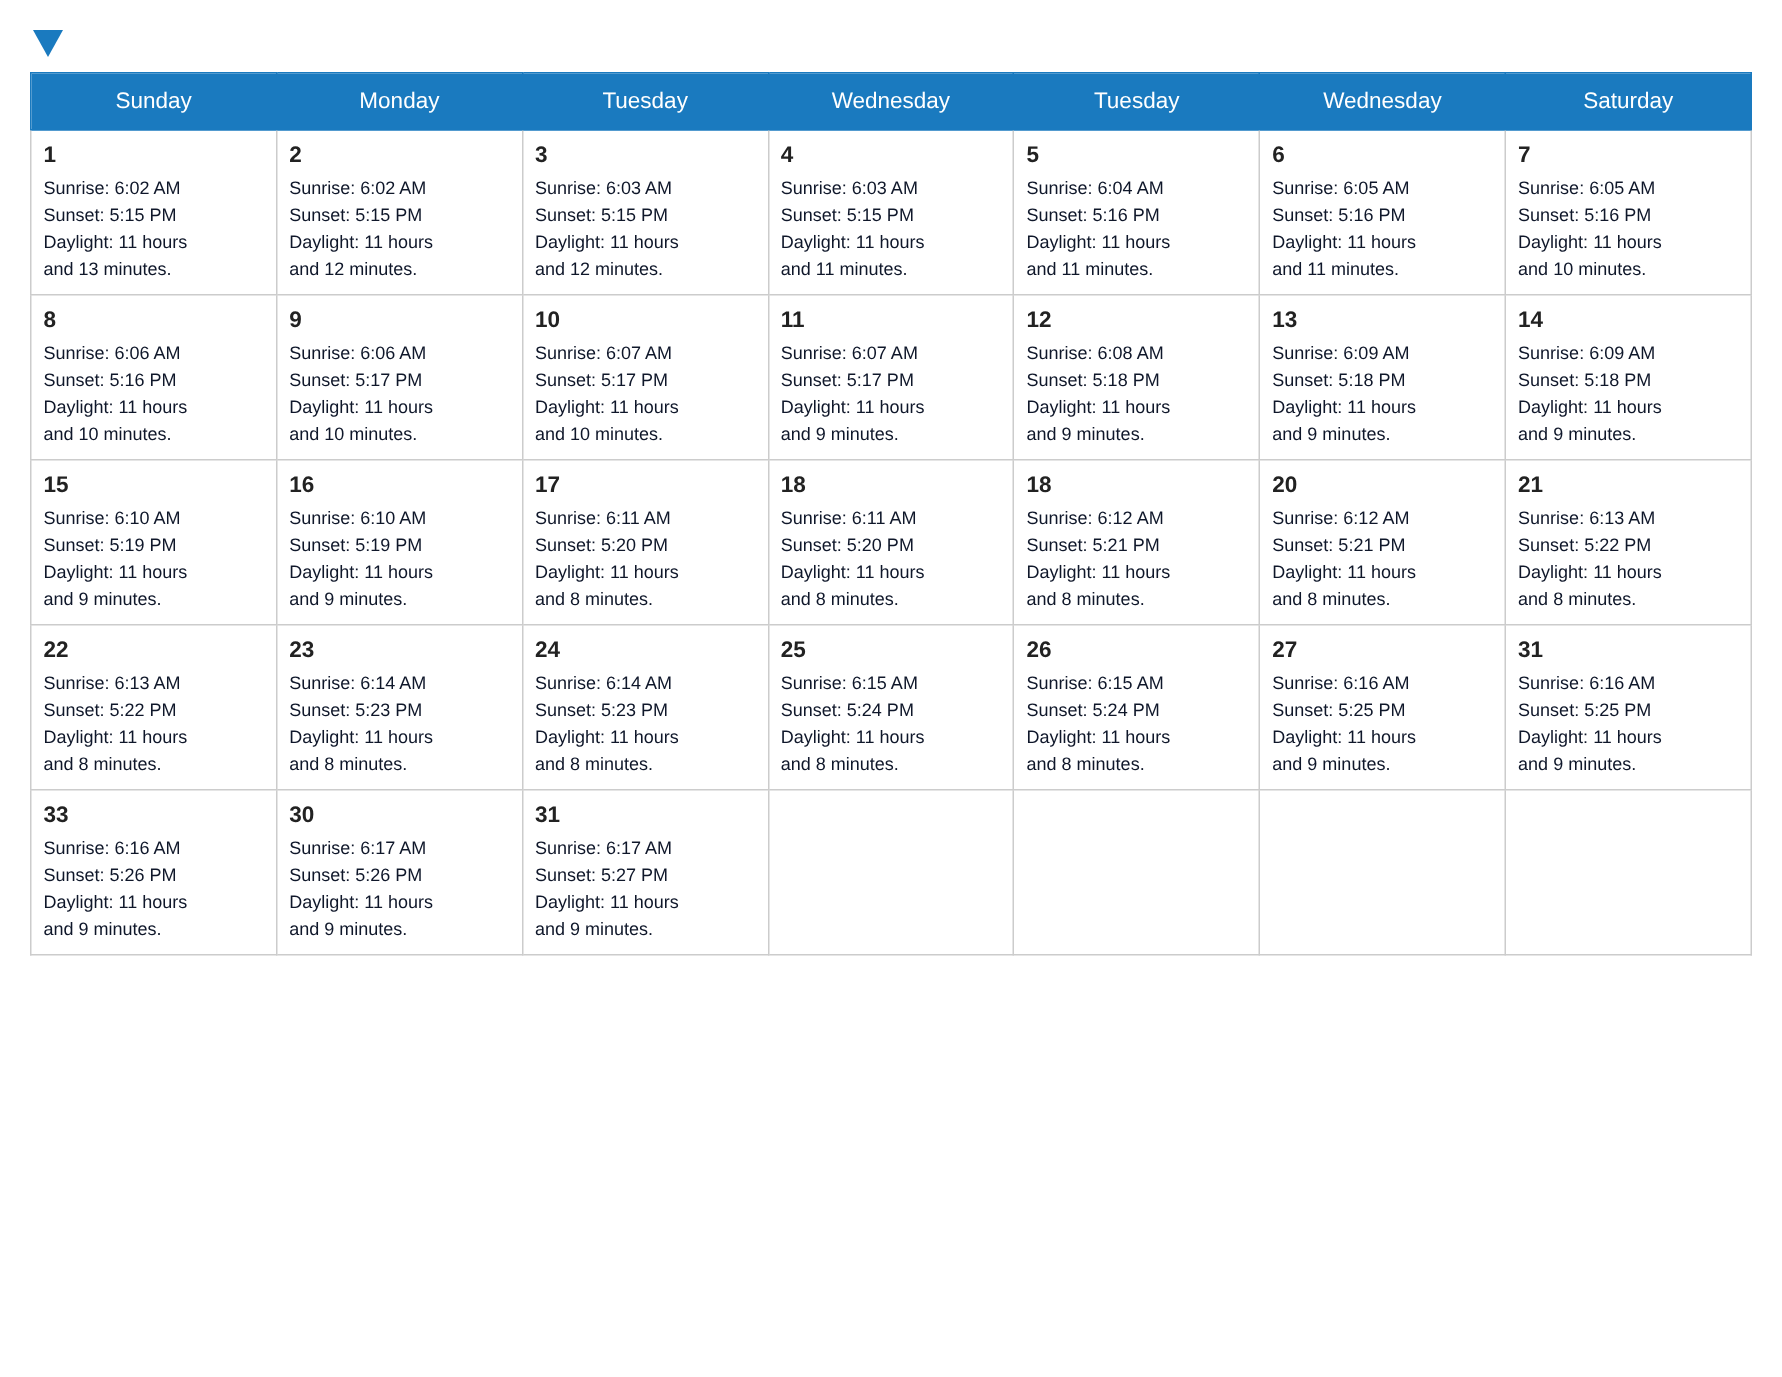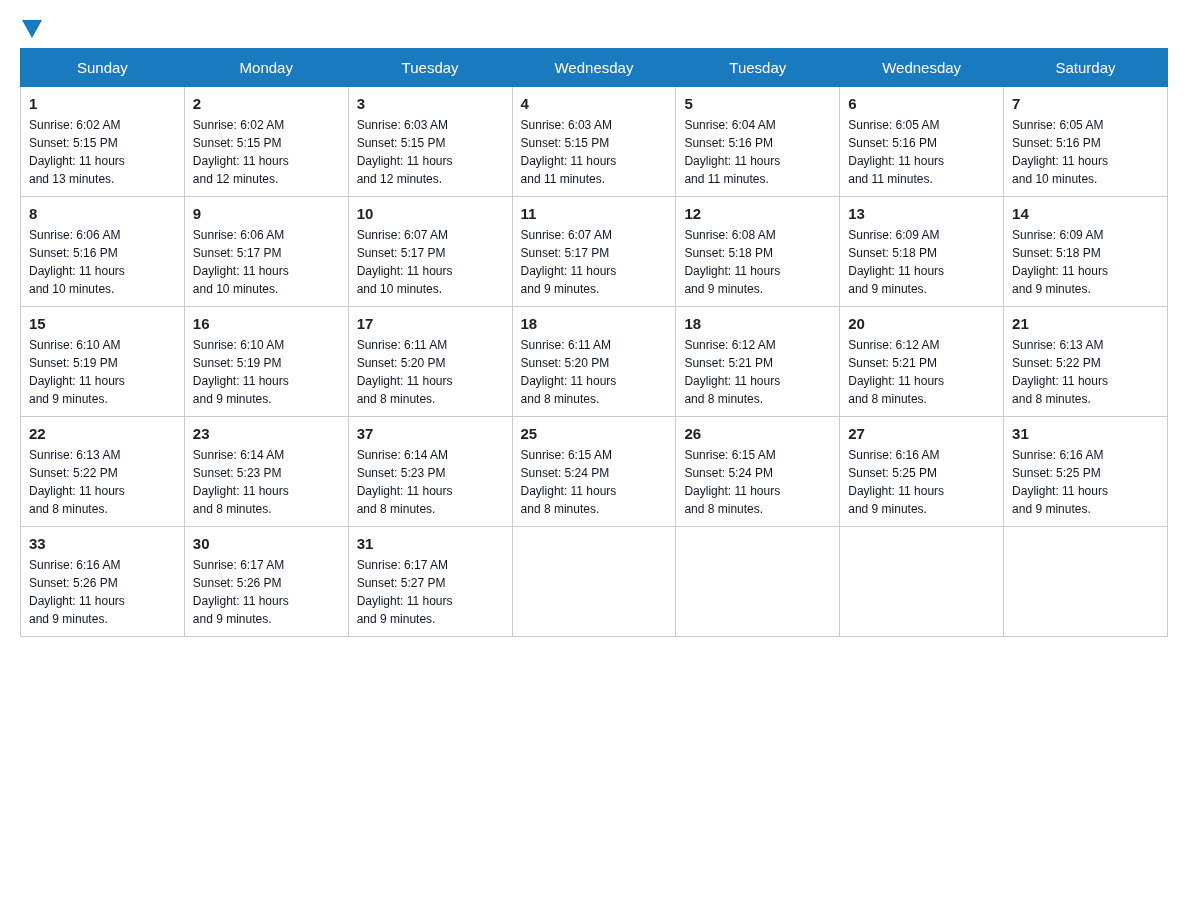--- a/index.html
+++ b/index.html
@@ -220,21 +220,21 @@
       <tr>
         <td>
           <span class="day-number">22</span>
           <div class="day-info">Sunrise: 6:13 AM<br>Sunset: 5:22 PM<br>Daylight: 11 hours<br>and 8 minutes.</div>
         </td>
         <td>
           <span class="day-number">23</span>
           <div class="day-info">Sunrise: 6:14 AM<br>Sunset: 5:23 PM<br>Daylight: 11 hours<br>and 8 minutes.</div>
         </td>
         <td>
-          <span class="day-number">37</span>
+          <span class="day-number">24</span>
           <div class="day-info">Sunrise: 6:14 AM<br>Sunset: 5:23 PM<br>Daylight: 11 hours<br>and 8 minutes.</div>
         </td>
         <td>
           <span class="day-number">25</span>
           <div class="day-info">Sunrise: 6:15 AM<br>Sunset: 5:24 PM<br>Daylight: 11 hours<br>and 8 minutes.</div>
         </td>
         <td>
           <span class="day-number">26</span>
           <div class="day-info">Sunrise: 6:15 AM<br>Sunset: 5:24 PM<br>Daylight: 11 hours<br>and 8 minutes.</div>
         </td>

